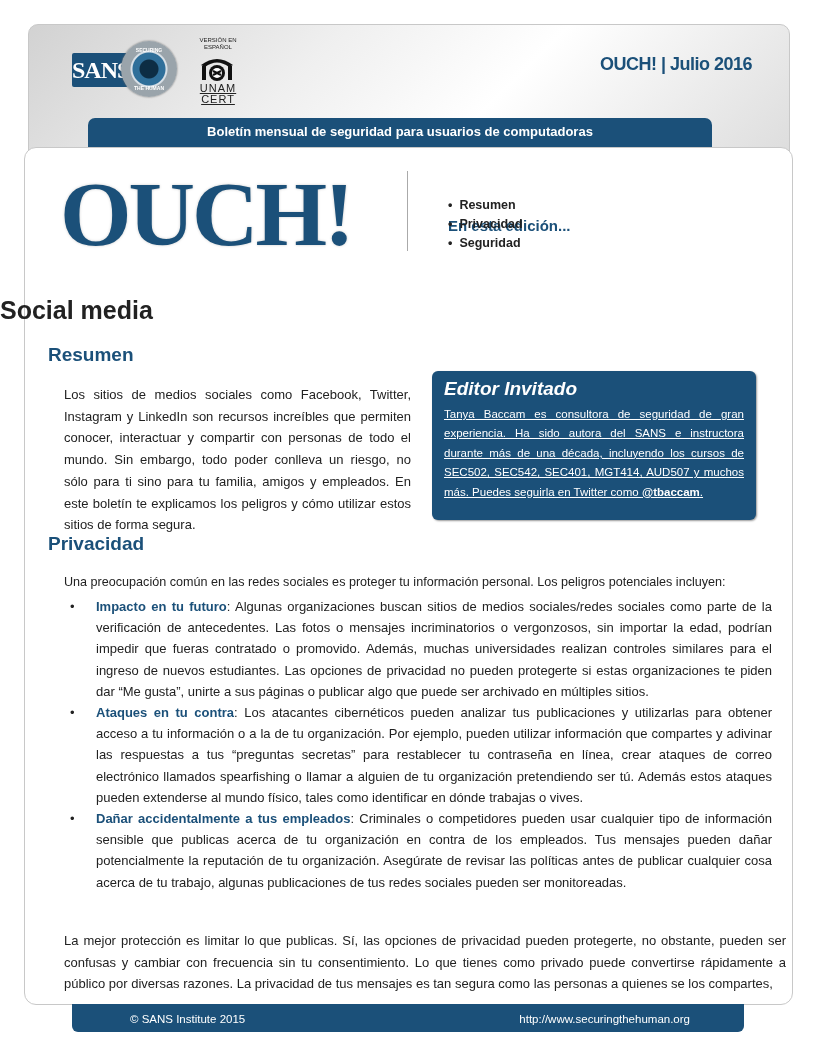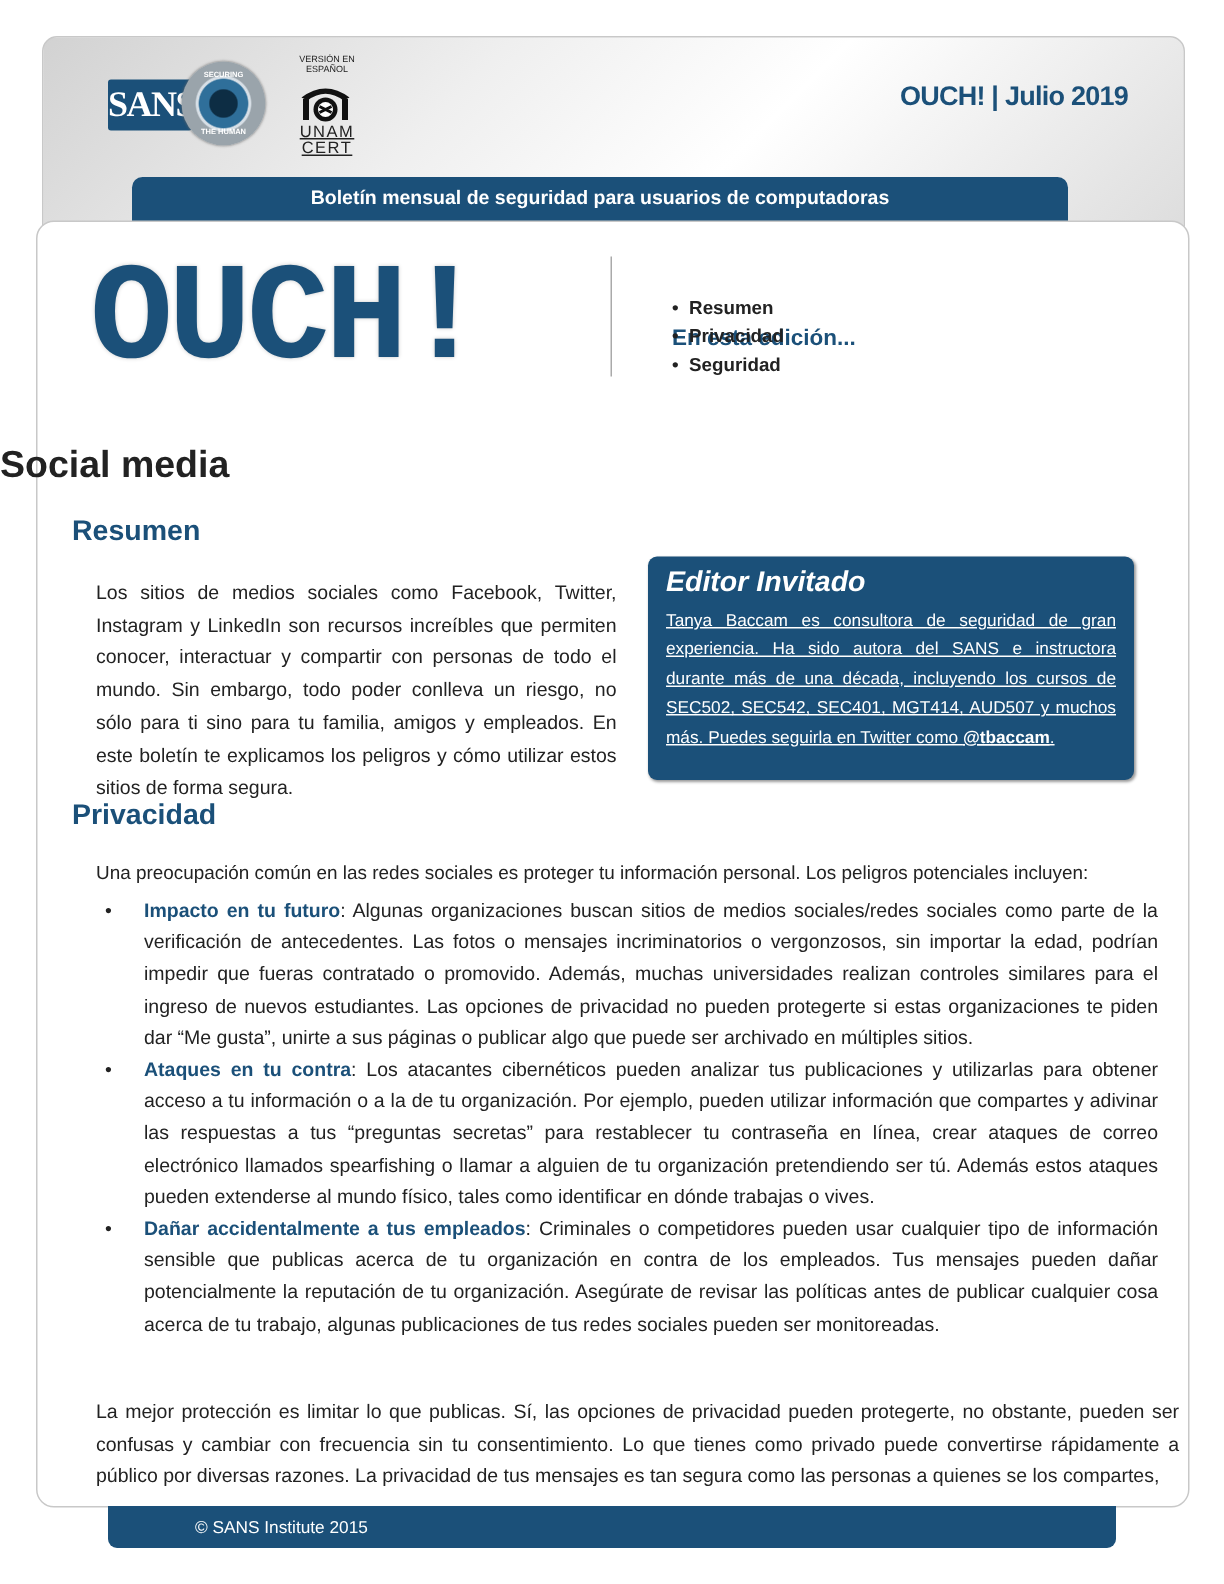--- a/index.html
+++ b/index.html
@@ -22,21 +22,21 @@
     line-height:7px; color:#222; }
   .unam-emblem { position:absolute; left:198px; top:55px; width:38px; height:28px; }
   .unam-text { position:absolute; left:193px; top:83px; width:50px; text-align:center; font-size:11px;
     line-height:11px; color:#222; letter-spacing:1px;text-decoration:underline; }
   .issue-title { position:absolute; right:64px; top:54px; color:#1b5079; font-weight:bold; font-size:18px;
     letter-spacing:-0.5px; }
   .tagline-bar { position:absolute; left:88px; top:118px; width:624px; height:30px; background:#1b5079;
     border-radius:7px 7px 0 0; color:#fff; font-weight:bold; font-size:13px; text-align:center; line-height:28px; }
   .content-card { position:absolute; left:24px; top:147px; width:767px; height:856px; background:#fff;
     border:1px solid #c8c8c8; border-radius:12px; }
-  .ouch-logo { position:absolute; left:60px; top:164px; font-family:Liberation Mono, monospace; font-weight:bold;
+  .ouch-logo { position:absolute; left:60px; top:164px; font-family:Liberation Serif, serif; font-weight:bold;
     font-size:92px; line-height:100px; color:#1b5079; letter-spacing:-3px;
     text-shadow:0 0 3px #cfcfcf, 0 0 1px #eee; }
   .logo-divider { position:absolute; left:407px; top:171px; width:1px; height:80px; background:#aaa; }
   .in-issue-title { position:absolute; left:448px; top:169px; color:#1b5079; font-weight:bold; font-size:15px;margin-top:48px; }
   .in-issue-list { position:absolute; left:448px; top:196px; margin:0; padding:0; list-style:none; }
   .in-issue-list li { font-weight:bold; font-size:12.5px; line-height:19px; color:#222; }
   .in-issue-list li::before { content:"•"; margin-right:7px; }
   .article-title { position:absolute; left:0; width:816px; top:296px; text-align:left; font-weight:bold;
     font-size:25px; color:#222; }
   .section-heading { position:absolute; color:#1b5079; font-weight:bold; font-size:19px; }
@@ -76,21 +76,21 @@
   <circle cx="19" cy="18" r="5" fill="#fff"></circle>
   <path d="M15 16 L23 20 M23 16 L15 20" stroke="#111" stroke-width="2"></path>
   <rect x="4" y="11" width="4" height="14" fill="#111"></rect>
   <rect x="30" y="11" width="4" height="14" fill="#111"></rect>
 </svg>
 <div class="unam-text">
   <div>UNAM</div>
   <div>CERT</div>
 </div>
 
-<div class="issue-title">OUCH! | Julio 2019</div>
+<div class="issue-title">OUCH! | Julio 2016</div>
 <div class="tagline-bar">Boletín mensual de seguridad para usuarios de computadoras</div>
 
 <div class="content-card"></div>
 
 <div class="ouch-logo">OUCH!</div>
 <div class="logo-divider"></div>
 <div class="in-issue-title">En esta edición...</div>
 <ul class="in-issue-list">
   <li>Resumen</li>
   <li>Privacidad</li>
@@ -119,13 +119,14 @@
   </li>
   <li class="bullet">
     <span class="bullet-dot">•</span><span class="bullet-term">Dañar accidentalmente a tus empleados</span><span>: Criminales o competidores pueden usar cualquier tipo de información sensible que publicas acerca de tu organización en contra de los empleados. Tus mensajes pueden dañar potencialmente la reputación de tu organización. Asegúrate de revisar las políticas antes de publicar cualquier cosa acerca de tu trabajo, algunas publicaciones de tus redes sociales pueden ser monitoreadas.</span>
   </li>
 </ul>
 
 <p class="para" style="left:48px; top:914px; width:722px;">La mejor protección es limitar lo que publicas. Sí, las opciones de privacidad pueden protegerte, no obstante, pueden ser confusas y cambiar con frecuencia sin tu consentimiento. Lo que tienes como privado puede convertirse rápidamente a público por diversas razones. La privacidad de tus mensajes es tan segura como las personas a quienes se los compartes,</p>
 
 <div class="footer-bar">
   <span class="footer-left">© SANS Institute 2015</span>
+  <span class="footer-right">http://www.securingthehuman.org</span>
 </div>
 
 </body></html>

